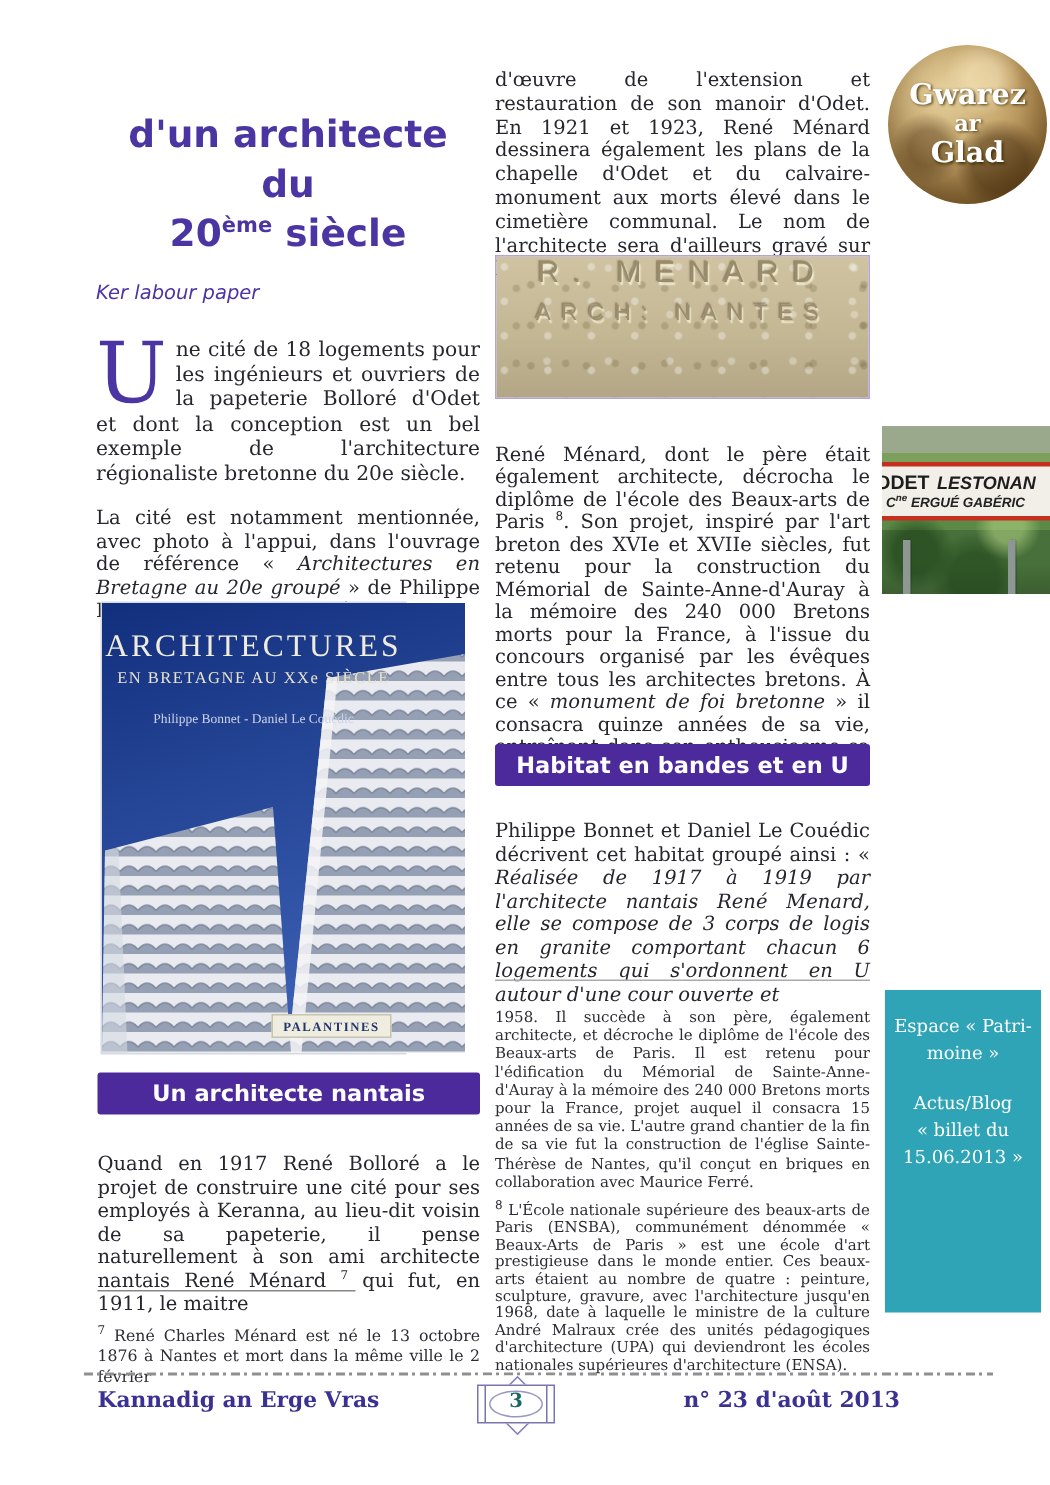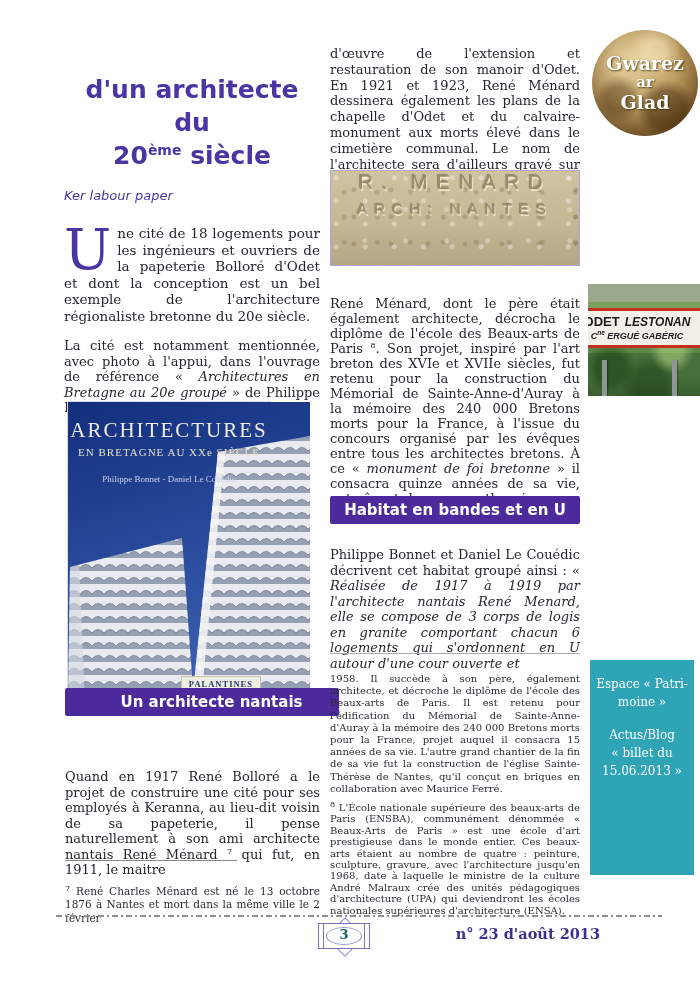--- a/index.html
+++ b/index.html
@@ -17,21 +17,21 @@
   .intro{margin-top:22px;font-size:13.5px;line-height:16.5px;}
   .dropcap{float:left;font-size:56px;line-height:44px;padding:3px 6px 0 0;color:#4a35a2;
            font-family:"DejaVu Serif",serif;}
   .ref-para{margin-top:14px;}
   .em{font-style:italic;}
   .sup{font-size:8px;vertical-align:super;line-height:0;}
 
   .section-bar{position:absolute;height:28px;background:#4c2a9c;border-radius:2px;
                color:#fff;text-align:center;font-family:"DejaVu Sans",sans-serif;
                font-weight:bold;font-size:15px;line-height:28px;}
-  .bar-nantais{left:65px;top:688px;width:255px;padding-left:19px;}
+  .bar-nantais{left:65px;top:715px;width:255px;}
   .bar-habitat{left:330px;top:496px;width:250px;}
 
   .para-quand{position:absolute;left:65px;top:756px;width:255px;}
   .fn-rule{position:absolute;height:1px;background:#888;}
   .rule-left{left:65px;top:860px;width:172px;}
   .rule-right{left:330px;top:653px;width:250px;background:#aaa;}
   .footnote{font-size:10px;line-height:12px;text-align:justify;color:#2c2b33;}
   .fn7{position:absolute;left:65px;top:874px;width:255px;line-height:13.5px;font-size:10.5px;}
   .fn7cont{position:absolute;left:330px;top:663px;width:250px;line-height:12.2px;}
   .fn8{position:absolute;left:330px;top:792px;width:250px;line-height:11.4px;}
@@ -213,20 +213,21 @@
 
   <div class="patrimoine">
     <div class="pre-line">Espace « Patri-
 moine »</div>
     <div class="pre-line">Actus/Blog
 « billet du
 15.06.2013 »</div>
   </div>
 
   <div class="dashline"></div>
+  <div class="footer-left">Kannadig an Erge Vras</div>
   <div class="page-orn">
     <div class="orn-diamond"></div>
     <div class="orn-rect"></div>
     <div class="orn-oval"></div>
     <div class="orn-num">3</div>
   </div>
   <div class="footer-right">n° 23 d'août 2013</div>
 
 </div>
 

